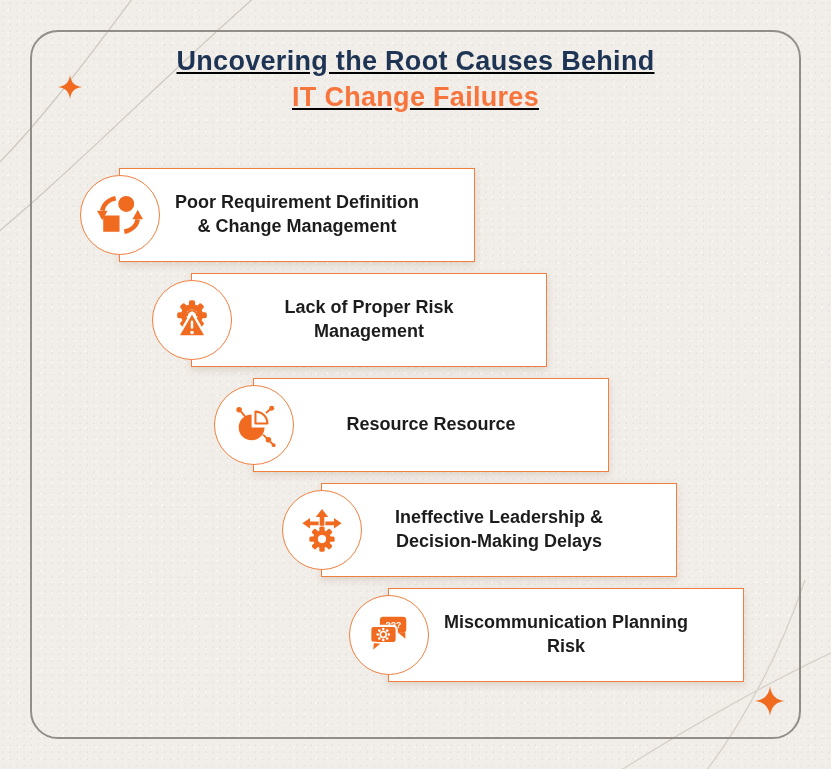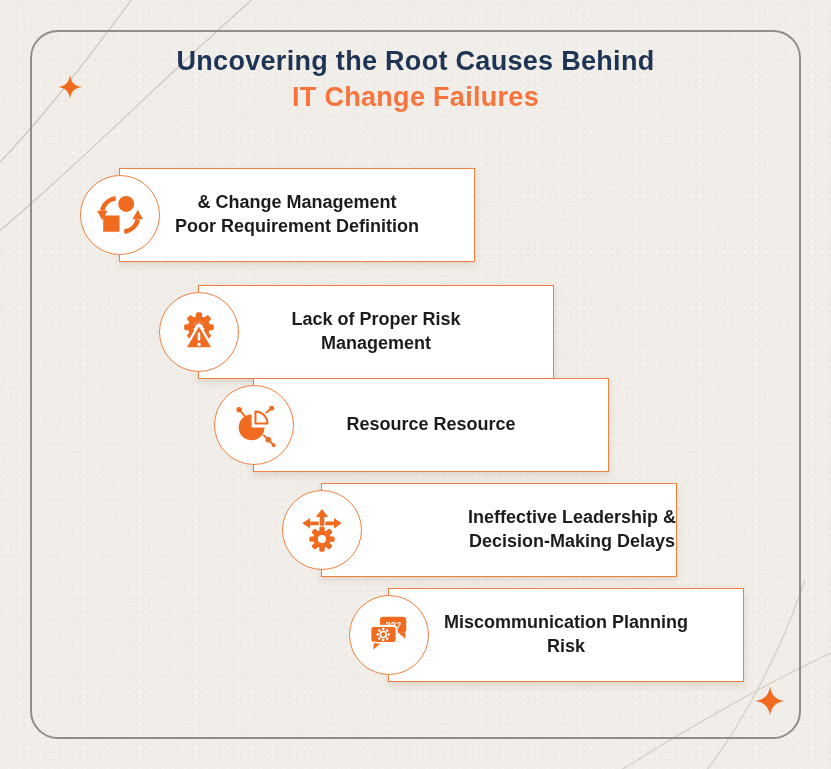--- a/index.html
+++ b/index.html
@@ -15,44 +15,44 @@
   }
   .decor-lines{position:absolute;left:0;top:0;width:831px;height:769px;pointer-events:none;}
   .frame{
     position:absolute;left:30px;top:30px;right:30px;bottom:30px;
     border:2px solid #918e8a;border-radius:28px;pointer-events:none;
   }
   .sparkle{position:absolute;pointer-events:none;}
   .sparkle-tl{left:58px;top:75px;width:24px;height:24px;}
   .sparkle-br{left:755px;top:686px;width:30px;height:30px;}
   .title{position:absolute;left:0;top:44px;width:100%;text-align:center;
-    font-weight:bold;font-size:27px;line-height:1.32;letter-spacing:0.3px;margin:0;}
+    font-weight:bold;font-size:27px;line-height:1.32;letter-spacing:0.3px;margin:0;text-decoration:underline;}
   .title .t1{display:block;color:#1e3454;}
   .title .t2{display:block;color:#f8743d;}
   .card{
     position:absolute;width:354px;height:92px;background:#ffffff;
     border:1.2px solid #ef8040;
     box-shadow:0 3px 7px rgba(130,95,65,0.18);
     display:flex;align-items:center;justify-content:center;
   }
   .card .card-text{
     text-align:center;font-size:18px;font-weight:bold;color:#1c1c1c;line-height:1.32;
   }
   .card .card-text span{display:block;}
   .icon-circle{
     position:absolute;left:-40px;top:50%;transform:translateY(-50%);
     width:78px;height:78px;border-radius:50%;background:#ffffff;
     border:1.5px solid #ef8040;
     display:flex;align-items:center;justify-content:center;
   }
   .icon-circle svg{width:46px;height:46px;display:block;}
   .c1{left:119px;top:168px;}
-  .c2{left:198px;top:273px;margin-top:12px;}
+  .c2{left:191px;top:273px;}
   .c3{left:253px;top:378px;}
-  .c4{left:321px;top:483px;justify-content:flex-end;}
+  .c4{left:321px;top:483px;}
   .c5{left:388px;top:588px;}
 </style>
 </head>
 <body>
 
 <div class="canvas">
 
   <svg class="decor-lines" viewBox="0 0 831 769">
     <path d="M-30 190 C 30 140 105 35 150 -25" fill="none" stroke="#cfc9c1" stroke-width="1.3"></path>
     <path d="M-30 255 C 60 185 180 60 280 -25" fill="none" stroke="#cfc9c1" stroke-width="1.3"></path>
@@ -79,22 +79,22 @@
       <svg viewBox="0 0 48 48">
         <circle cx="30.5" cy="12.5" r="8.3" fill="#f06b20"></circle>
         <rect x="6.5" y="24.5" width="17" height="17" fill="#f06b20"></rect>
         <path d="M19.5 6.5 C11.5 8 6.5 13.5 5.5 19.5" fill="none" stroke="#f06b20" stroke-width="4.8"></path>
         <polygon points="0,19.5 11,19.5 5.5,29.5" fill="#f06b20"></polygon>
         <path d="M28.5 41.5 C36.5 40 41.5 34.5 42.5 28.5" fill="none" stroke="#f06b20" stroke-width="4.8"></path>
         <polygon points="37,28.5 48,28.5 42.5,18.5" fill="#f06b20"></polygon>
       </svg>
     </div>
     <div class="card-text">
+      <span>Poor Requirement Definition</span>
       <span>&amp; Change Management</span>
-      <span>Poor Requirement Definition</span>
     </div>
   </div>
 
   <div class="card c2">
     <div class="icon-circle">
       <svg viewBox="0 0 48 48">
         <defs>
             <rect id="tooth-a" x="-3.2" y="-15.5" width="6.4" height="7" rx="2"></rect>
           </defs>
         <g fill="#f06b20" transform="translate(24,19)">

